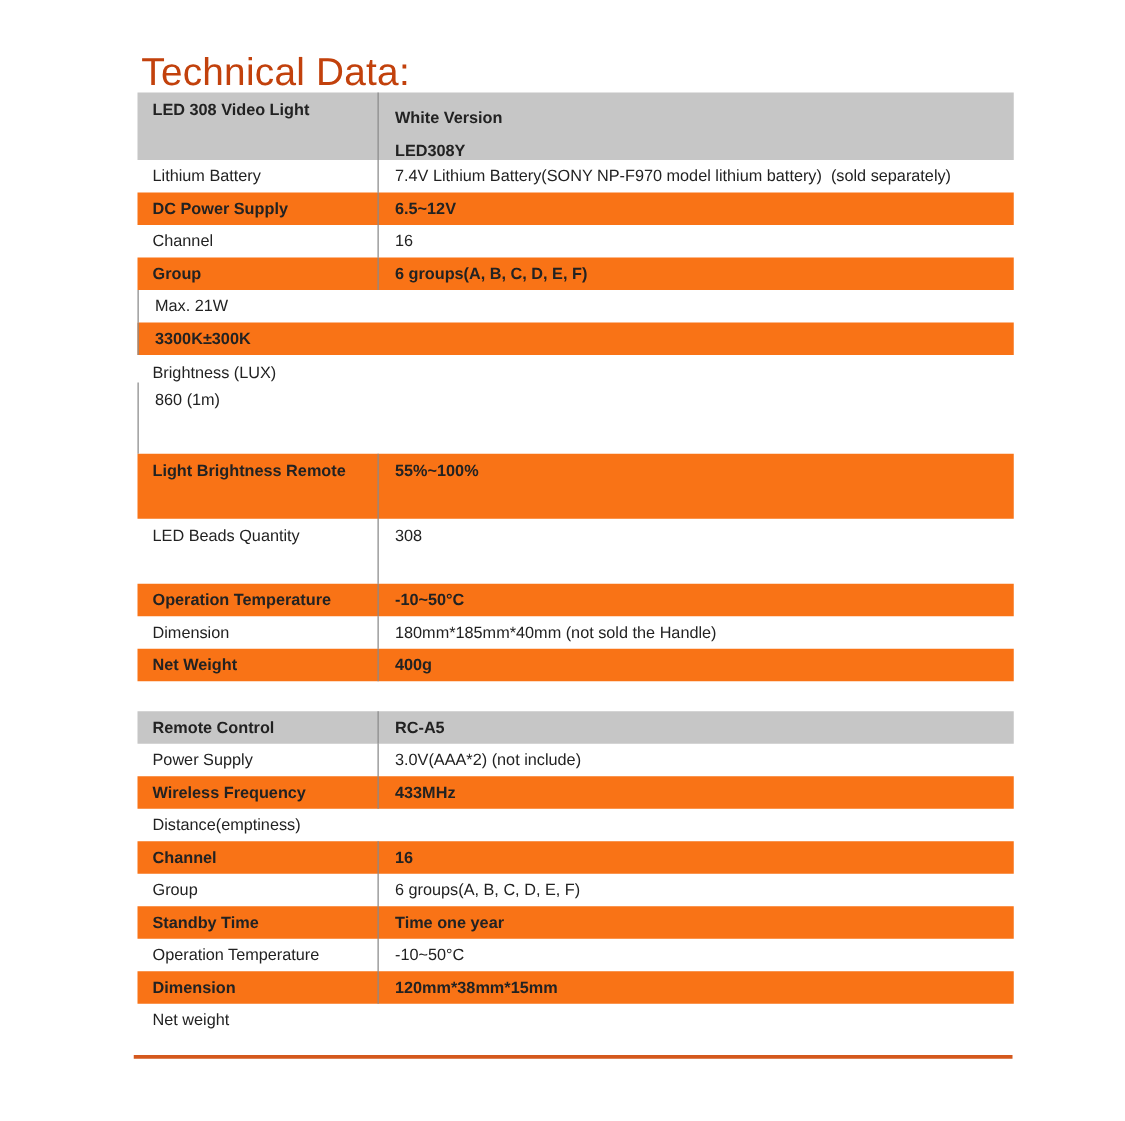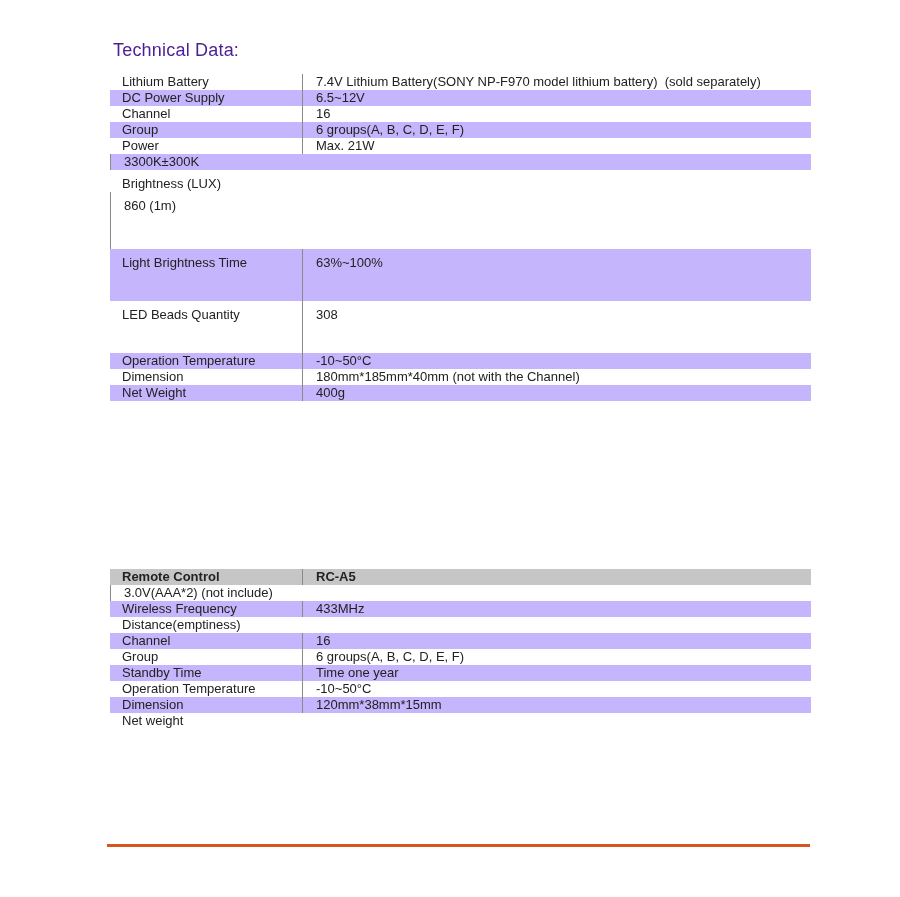--- a/index.html
+++ b/index.html
@@ -1,104 +1,111 @@
 <!DOCTYPE html>
 <html><head>
 <meta charset="utf-8">
 <style>
   * { margin:0; padding:0; }
   html,body { width:900px; height:897px; background:#ffffff;
     font-family:"Liberation Sans","DejaVu Sans",sans-serif; position:relative; }
   .page { position:relative; width:900px; height:897px; overflow:hidden; }
 
-  .title { position:absolute; left:113px; top:40px; font-size:18px; color:#4c1d95;
+  .title { position:absolute; left:113px; top:40px; font-size:31px; color:#c2410c;
     letter-spacing:0.2px; }
 
   .spec-table { position:absolute; left:110px; width:701px; }
   .t1 { top:74px; }
   .t2 { top:569px; }
 
   .row { display:flex; align-items:stretch; }
   .cell { box-sizing:border-box; display:flex; align-items:center;
     font-size:13px; color:#222; line-height:16px; }
   .lbl { width:192px; padding-left:12px; }
   .val { flex:1; border-left:1px solid #8a8a8a; padding-left:13px; white-space:pre; }
-  .alt  { background:#c4b5fd; }
+  .alt  { background:#f97316;font-weight:bold; }
   .thead { background:#c6c6c6; font-weight:bold; }
   .vtop .cell { align-items:flex-start; padding-top:6px; }
-  .h26 { height:16px; } .h54 { height:54px; } .h79 { height:79px;flex-direction:column; } .h52 { height:52px; }
+  .h26 { height:26px; } .h54 { height:54px; } .h79 { height:79px;flex-direction:column; } .h52 { height:52px; }
   .two-line { flex-direction:column; align-items:flex-start; justify-content:flex-start; }
   .two-line div { line-height:27px; }
 
   .accent-line { position:absolute; left:107px; top:844px; width:703px; height:3px;
     background:#d4581d; }
 </style>
 </head>
 <body>
 
 <div class="page">
 
   <div class="title">Technical Data:</div>
 
   <div class="spec-table t1">
+    <div class="row h54 thead vtop">
+      <div class="cell lbl">LED 308 Video Light</div>
+      <div class="cell val two-line">
+        <div>White Version</div>
+        <div>LED308Y</div>
+      </div>
+    </div>
     <div class="row h26">
       <div class="cell lbl">Lithium Battery</div>
       <div class="cell val">7.4V Lithium Battery(SONY NP-F970 model lithium battery)  (sold separately)</div>
     </div>
     <div class="row h26 alt">
       <div class="cell lbl">DC Power Supply</div>
       <div class="cell val">6.5~12V</div>
     </div>
     <div class="row h26">
       <div class="cell lbl">Channel</div>
       <div class="cell val">16</div>
     </div>
     <div class="row h26 alt">
       <div class="cell lbl">Group</div>
       <div class="cell val">6 groups(A, B, C, D, E, F)</div>
     </div>
     <div class="row h26">
-      <div class="cell lbl">Power</div>
       <div class="cell val">Max. 21W</div>
     </div>
     <div class="row h26 alt">
       <div class="cell val">3300K±300K</div>
     </div>
     <div class="row h79 vtop">
       <div class="cell lbl">Brightness (LUX)</div>
       <div class="cell val">860 (1m)</div>
     </div>
     <div class="row h52 alt vtop">
-      <div class="cell lbl">Light Brightness Time</div>
-      <div class="cell val">63%~100%</div>
+      <div class="cell lbl">Light Brightness Remote</div>
+      <div class="cell val">55%~100%</div>
     </div>
     <div class="row h52 vtop">
       <div class="cell lbl">LED Beads Quantity</div>
       <div class="cell val">308</div>
     </div>
     <div class="row h26 alt">
       <div class="cell lbl">Operation Temperature</div>
       <div class="cell val">-10~50°C</div>
     </div>
     <div class="row h26">
       <div class="cell lbl">Dimension</div>
-      <div class="cell val">180mm*185mm*40mm (not with the Channel)</div>
+      <div class="cell val">180mm*185mm*40mm (not sold the Handle)</div>
     </div>
     <div class="row h26 alt">
       <div class="cell lbl">Net Weight</div>
       <div class="cell val">400g</div>
     </div>
   </div>
 
   <div class="spec-table t2">
     <div class="row h26 thead">
       <div class="cell lbl">Remote Control</div>
       <div class="cell val">RC-A5</div>
     </div>
     <div class="row h26">
+      <div class="cell lbl">Power Supply</div>
       <div class="cell val">3.0V(AAA*2) (not include)</div>
     </div>
     <div class="row h26 alt">
       <div class="cell lbl">Wireless Frequency</div>
       <div class="cell val">433MHz</div>
     </div>
     <div class="row h26">
       <div class="cell lbl">Distance(emptiness)</div>
     </div>
     <div class="row h26 alt">

